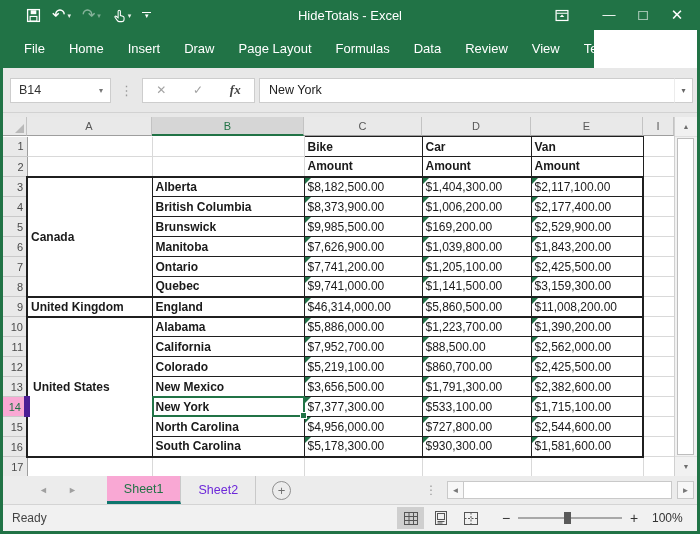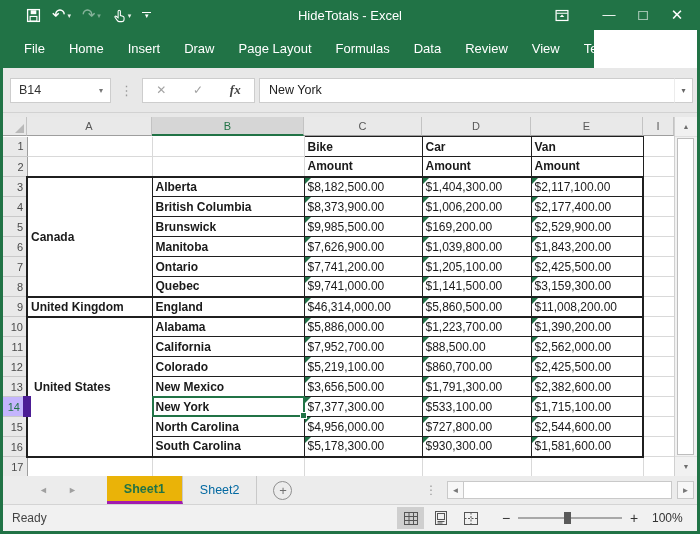--- a/index.html
+++ b/index.html
@@ -60,21 +60,21 @@
   .corner::after{content:"";position:absolute;right:2px;bottom:2px;
                  border-left:9px solid transparent;border-bottom:9px solid #b9b9b9}
 
   
   #sheet-table{position:absolute;top:136px;left:3px;border-collapse:collapse;table-layout:fixed;
                font-size:12px;color:#1a1a1a;background:#fff;z-index:1}
   #sheet-table td{height:20px;padding:0 3px;box-sizing:border-box;white-space:nowrap}
   td.plain{border-right:1px solid #d9d9d9;border-bottom:1px solid #d9d9d9}
   td.rowhdr{background:#e9e9e9;border-right:1px solid #9e9e9e;border-bottom:1px solid #c9c9c9;
             color:#4a4a4a;font-size:11px;text-align:right;padding-right:5px}
-  td.rowhdr.cur{background:#c4b5fd;color:#217346;border-right:8px solid #4c1d95}
+  td.rowhdr.cur{background:#f9a8d4;color:#217346;border-right:6px solid #4c1d95}
   td.b{border:1px solid #1f1f1f}
   .bt2{border-top-width:2px !important}
   .bb2{border-bottom-width:2px !important}
   .bl2{border-left-width:2px !important}
   .br2{border-right-width:2px !important}
   td.hdrcell,td.state,td.region{font-weight:bold}
   td.num{text-align:left;position:relative;padding-right:4px}
   td.err::before{content:"";position:absolute;left:0;top:0;width:0;height:0;
                  border-top:6px solid #1e7145;border-right:6px solid transparent}
   td.selected{position:relative;z-index:3}
@@ -90,23 +90,23 @@
         justify-content:center;color:#6d6d6d;font-size:7px;background:#f1f1f1}
   .vs-up{top:0;border-bottom:1px solid #e0e0e0}
   .vs-down{bottom:0;border-top:1px solid #e0e0e0}
   .vthumb{position:absolute;left:2px;right:3px;top:21px;bottom:21px;background:#fff;border:1px solid #bdbdbd}
 
   
   .tabbar{position:absolute;top:476px;left:3px;width:694px;height:28px;background:#ececec;
           display:flex;align-items:center;box-sizing:border-box;z-index:7}
   .tabnav{margin-left:36px;display:flex;gap:20px;color:#a0a0a0;font-size:9px}
   .stabs{display:flex;margin-left:30px;height:100%}
-  .stab{height:100%;display:flex;align-items:center;padding:0 17px;font-size:12.5px;color:#0369a1;
+  .stab{height:100%;display:flex;align-items:center;padding:0 17px;font-size:12.5px;color:#6d28d9;
         border-right:1px solid #c9c9c9;box-sizing:border-box}
-  .stab.active{background:#eab308;color:#217346;font-weight:bold;border-bottom:3px solid #a21caf}
+  .stab.active{background:#f9a8d4;color:#217346;font-weight:normal;border-bottom:3px solid #0f766e}
   .addsheet{margin-left:16px;width:17px;height:17px;border:1px solid #8f8f8f;border-radius:50%;
             color:#6f6f6f;font-size:13px;display:flex;align-items:center;justify-content:center;line-height:1}
   .tabdots{margin-left:auto;color:#9a9a9a;font-size:12px;margin-right:10px}
   .hscroll{display:flex;align-items:center;height:18px;margin-right:3px}
   .hbtn{width:17px;height:18px;background:#f7f7f7;border:1px solid #c9c9c9;color:#777;font-size:8px;
         display:flex;align-items:center;justify-content:center;box-sizing:border-box}
   .htrack{width:208px;height:18px;background:#fff;border:1px solid #c9c9c9;border-left:none;box-sizing:border-box}
   .hbtn.rb{margin-left:5px}
 
   

